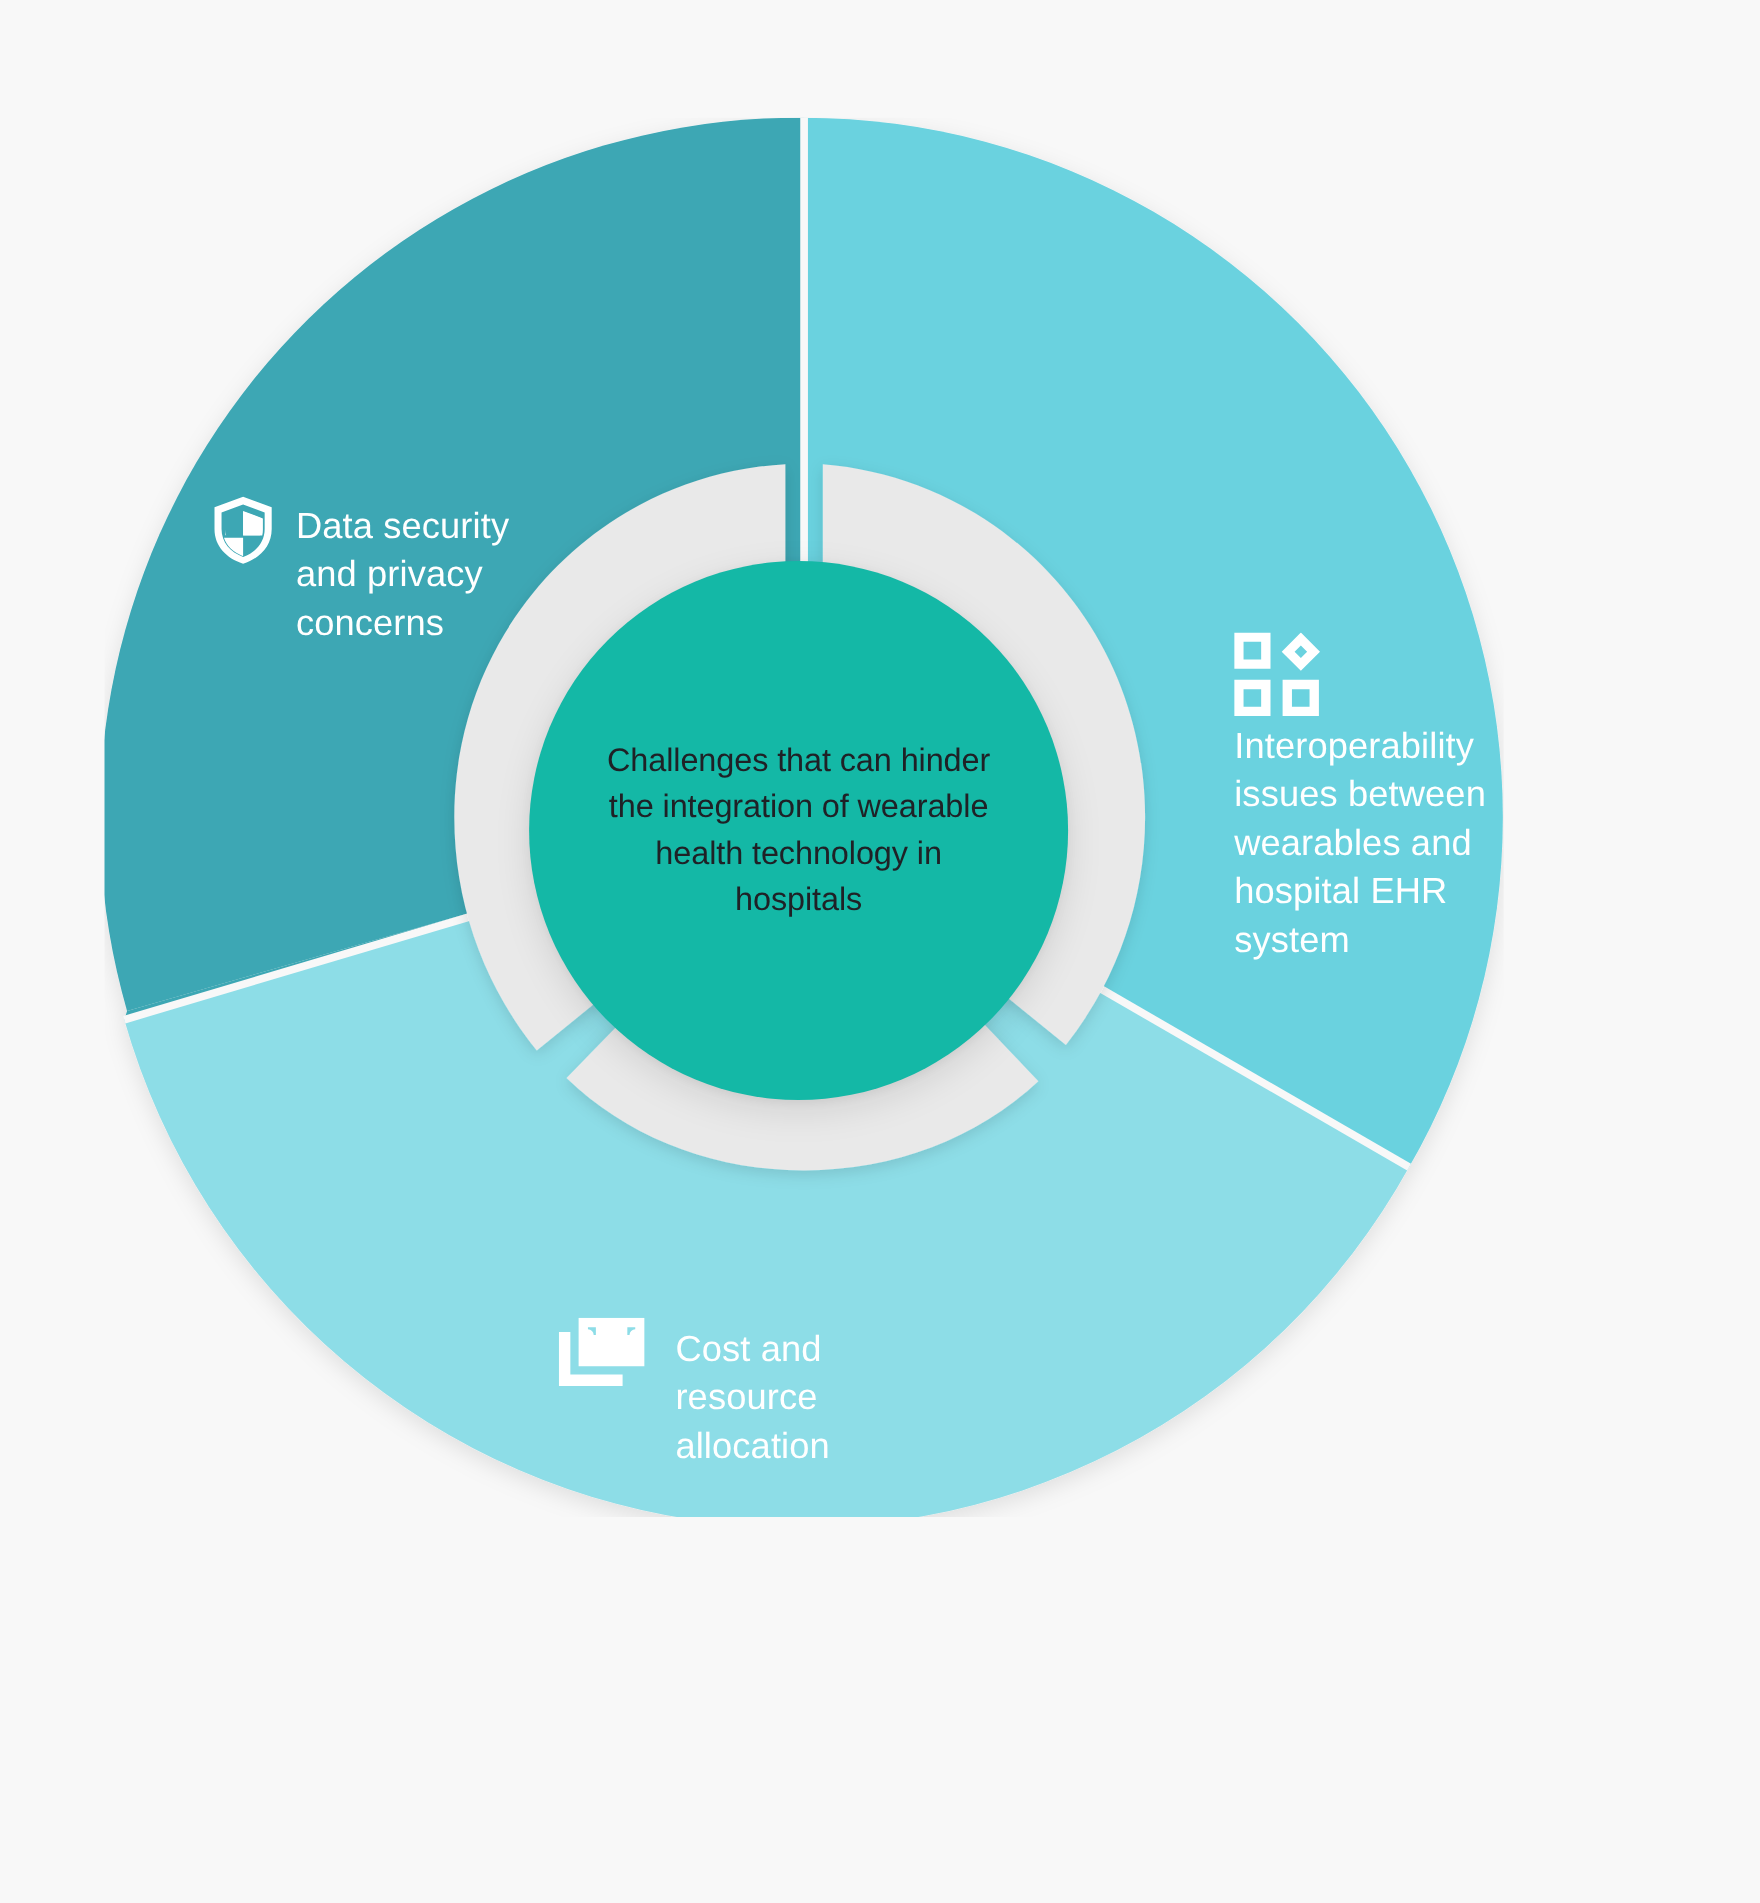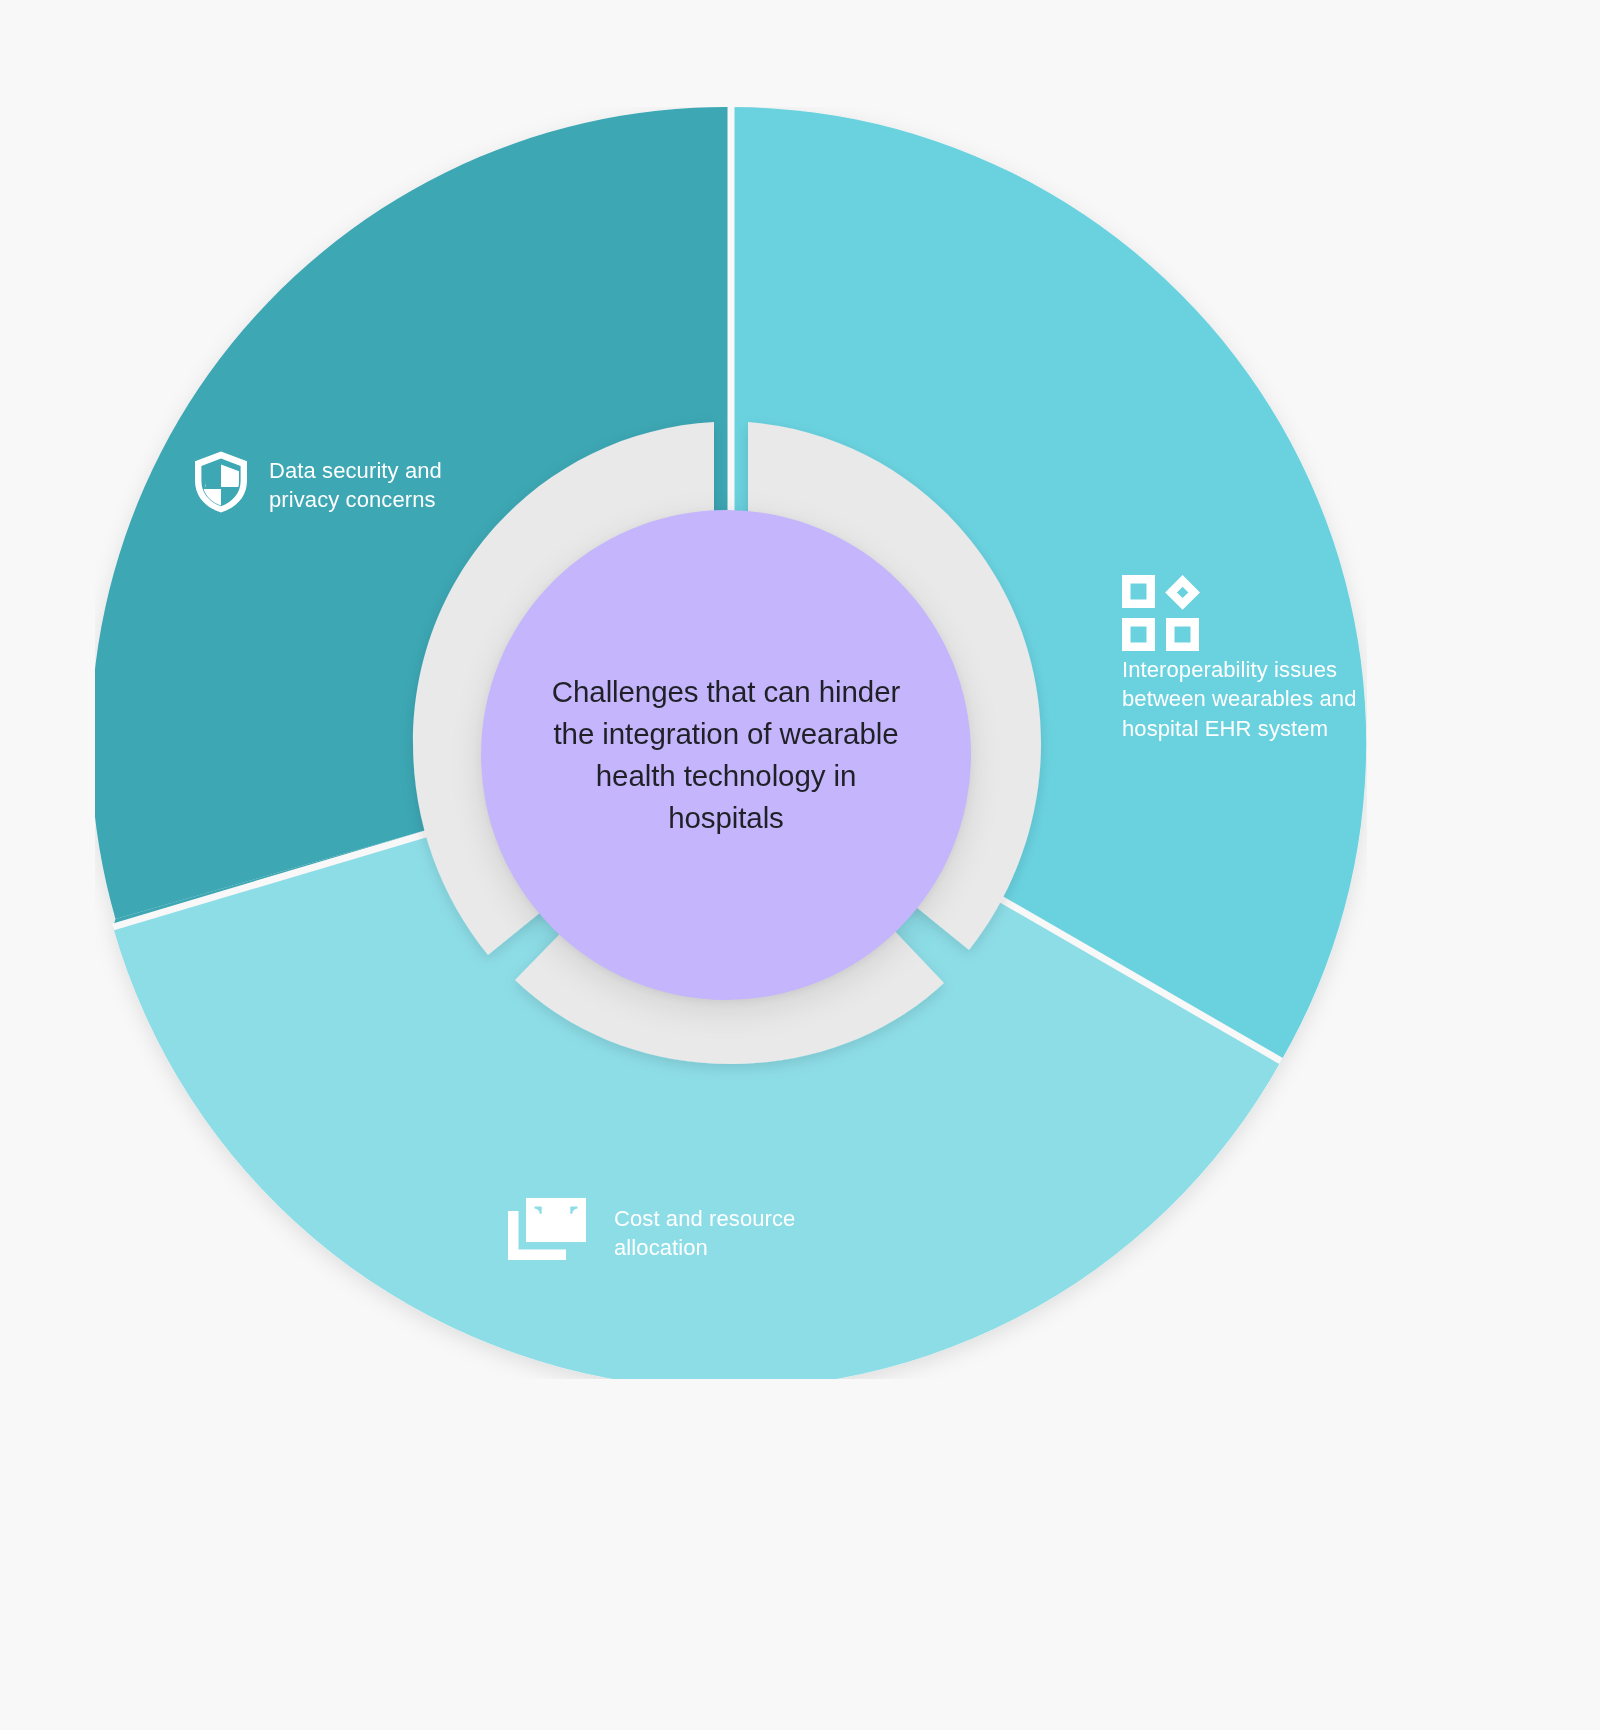--- a/index.html
+++ b/index.html
@@ -20,42 +20,42 @@
   .donut-svg { position:absolute; left:0; top:0; width:1272px; height:1272px; }
 
   
 
   
   .center-circle {
     position:absolute;
     left:386px; top:403px;
     width:490px; height:490px;
     border-radius:50%;
-    background:#c4b5fd;
+    background:#14b8a6;
     box-shadow:0 10px 34px rgba(0,0,0,0.10), 0 2px 10px rgba(0,0,0,0.05);
     display:flex; align-items:center; justify-content:center;
     z-index:6;
   }
   .center-text {
     width:360px;
     text-align:center;
     font-size:29.5px;
     line-height:1.42;
     color:#1f2126;
     letter-spacing:-0.1px;
   }
 
   
   .label {
     position:absolute;
     z-index:8;
     color:#ffffff;
   }
   .label .ltext {
-    font-size:22px;
+    font-size:33px;
     line-height:1.335;
     color:#ffffff;
     letter-spacing:0.1px;
   }
 
   
   #label-security {
     left:193px; top:450px;
     width:320px;
     display:flex; align-items:flex-start; gap:20px;

